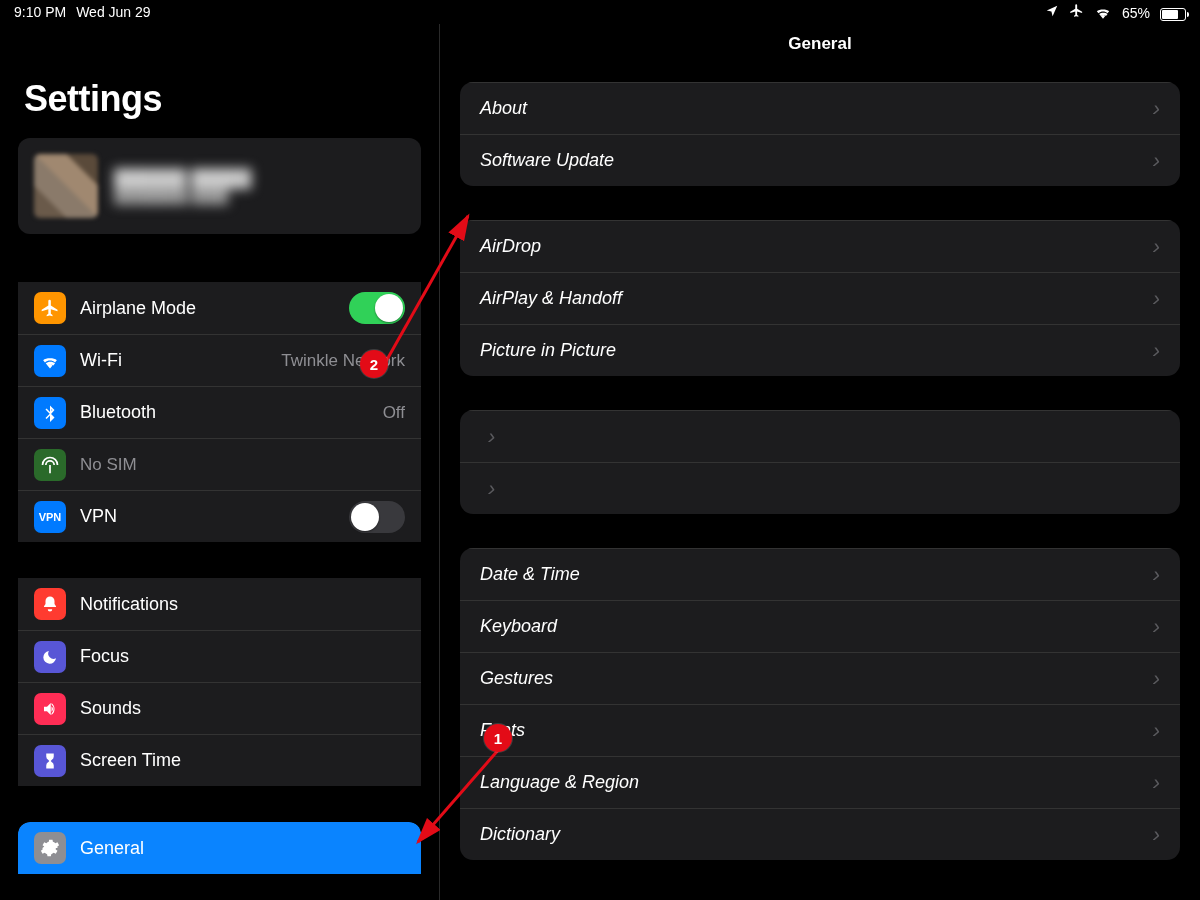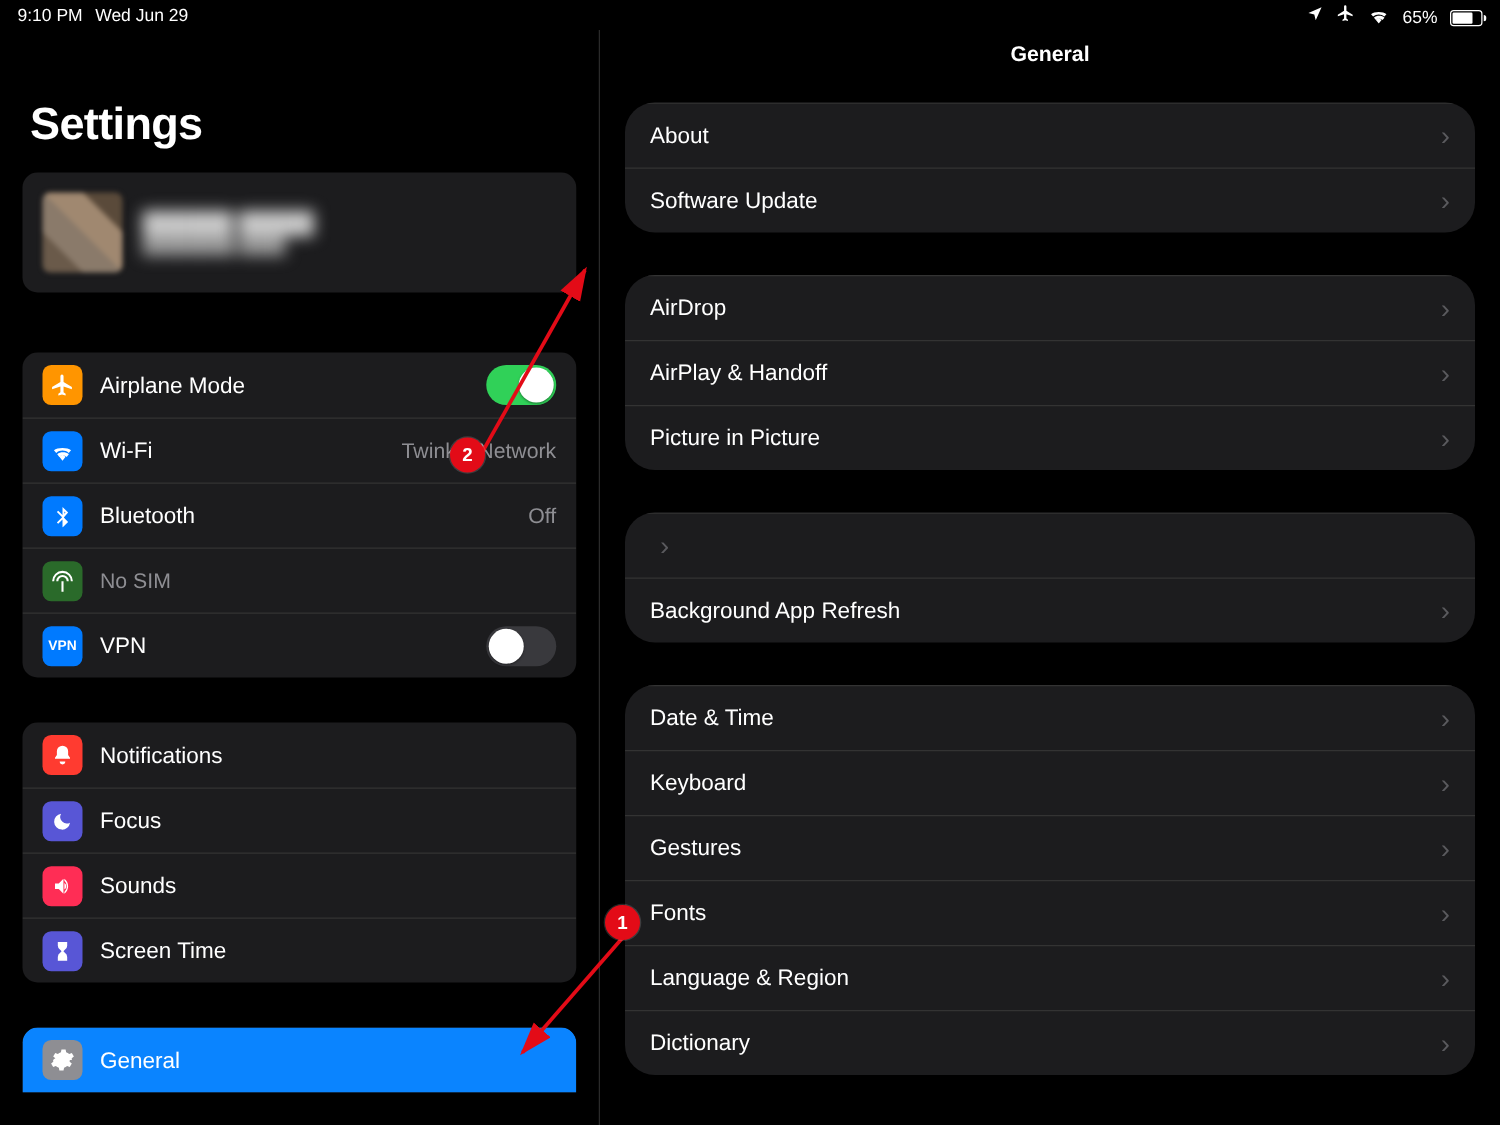--- a/index.html
+++ b/index.html
@@ -19,30 +19,30 @@
     width:26px; height:13px; border:1.5px solid #fff; border-radius:3px; position:relative;
   }
   .battery-body::after {
     content:""; position:absolute; right:-4px; top:3px; width:2.5px; height:5px;
     background:#fff; border-radius:0 2px 2px 0;
   }
   .battery-fill { position:absolute; left:1px; top:1px; bottom:1px; width:65%; background:#fff; border-radius:1px; }
 
   .app { display:flex; height: calc(900px - 24px); }
   .sidebar {
-    width: 480px; padding: 8px 18px 0 18px; border-right: 1px solid #2a2a2a;
+    width: 440px; padding: 8px 18px 0 18px; border-right: 1px solid #2a2a2a;
     overflow: hidden;
   }
   .content { flex:1; padding: 0 0 0 0; overflow-y:auto; }
   .content-title { text-align:center; padding: 10px 0 28px 0; font-size:17px; font-weight:600; }
 
   h1.page-title { font-size: 36px; font-weight: 700; letter-spacing:-0.5px; margin: 46px 0 18px 6px; }
 
   .card {
-    background:#1c1c1e; border-radius:12px; width:100%; margin-bottom: 36px;
+    background:#1c1c1e; border-radius:0; width:100%; margin-bottom: 36px;
     overflow:hidden;
   }
   .account-card {
     background:#1c1c1e; border-radius:12px; padding:16px 16px; display:flex; gap:16px; align-items:center;
     margin-bottom: 48px;
   }
   .avatar-blur {
     width:64px; height:64px; border-radius:6px;
     background:
       linear-gradient(45deg,#6a5a4a 0 25%,#8a7a6a 25% 50%,#a08870 50% 75%,#5a4a3a 75% 100%);
@@ -83,21 +83,21 @@
   .toggle.off .knob{ left:2px; }
 
   .sidebar-row.selected {
     background:#0a84ff; border-radius:0; border-top-color: transparent;
   }
   .sidebar .card.last { border-radius:12px 12px 0 0; margin-bottom:0;}
   .sidebar .card.last .row.selected { border-radius:12px 12px 0 0;}
 
   
   .group {
-    margin: 0 20px 34px 20px; background:#1c1c1e; border-radius:24px; overflow:hidden;
+    margin: 0 20px 34px 20px; background:#1c1c1e; border-radius:13px; overflow:hidden;font-style:italic;
   }
   .group .row { padding: 0 20px; min-height:52px; }
   .group .row .label { font-size:18px; }
   .group .row .chevron { color:#5a5a5e; font-size:22px; line-height:1; }
 
   
   .annot-dot {
     position:absolute; width:28px; height:28px; border-radius:50%; background:#e30b17;
     color:#fff; font-weight:700; font-size:15px; display:flex; align-items:center; justify-content:center;
     z-index:50; box-shadow:0 0 0 1px rgba(255,255,255,.15);
@@ -276,21 +276,20 @@
         <div class="label">Picture in Picture</div>
         <div class="chevron">›</div>
       </div>
     </div>
 
     <div class="group">
       <div class="row">
         <div class="chevron">›</div>
       </div>
       <div class="row">
-        <div class="label">Background App Refresh</div>
         <div class="chevron">›</div>
       </div>
     </div>
 
     <div class="group">
       <div class="row">
         <div class="label">Date &amp; Time</div>
         <div class="chevron">›</div>
       </div>
       <div class="row">

